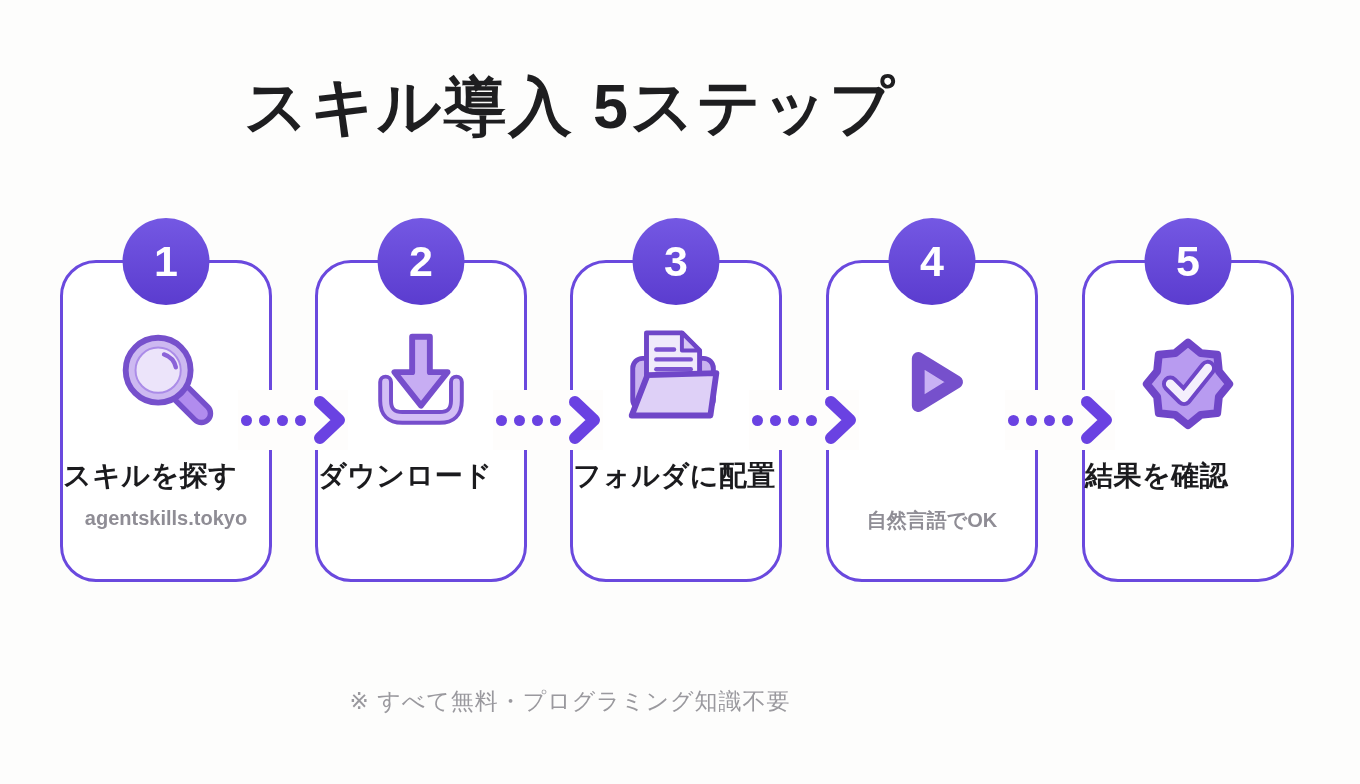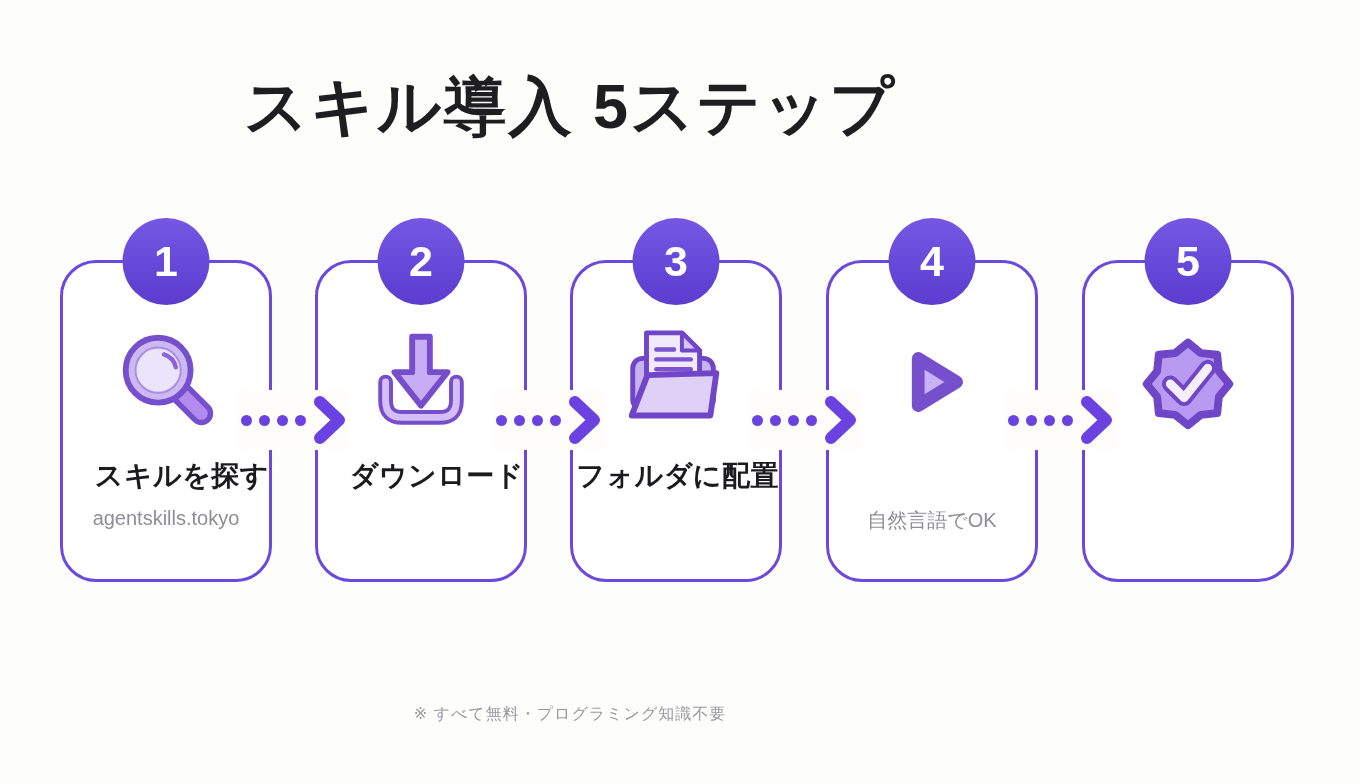--- a/index.html
+++ b/index.html
@@ -43,50 +43,50 @@
 
   .card-icon{
     position:absolute;top:60px;left:50%;transform:translateX(-50%);
     width:118px;height:118px;
     display:flex;align-items:center;justify-content:center;
   }
   .card-icon svg{width:118px;height:118px;}
 
   .card-title{
     position:absolute;top:194px;left:0;width:100%;
-    text-align:right;
+    text-align:left;
     font-size:28px;font-weight:800;color:#1b1b1e;
     letter-spacing:0.5px;
   }
   .card-sub{
     position:absolute;top:244px;left:0;width:100%;
     text-align:center;
-    font-size:20px;font-weight:400;color:#8f8d95;
+    font-size:20px;font-weight:700;color:#8f8d95;
   }
 
   .arrow{
     position:absolute;top:390px;width:110px;height:60px;
     background:#fefdfc;
     display:flex;align-items:center;justify-content:center;
     gap:0;z-index:2;
   }
   .arrow.a1{left:238px;}
   .arrow.a2{left:493px;}
   .arrow.a3{left:749px;}
   .arrow.a4{left:1005px;}
   .arrow .dot{
     width:11px;height:11px;border-radius:50%;
     background:#6a42e2;margin-right:7px;flex:0 0 auto;
   }
   .arrow svg{flex:0 0 auto;margin-left:1px;}
 
   .footer-note{
-    position:absolute;top:704px;left:0;width:100%;
+    position:absolute;top:686px;left:0;width:100%;
     text-align:center;
-    font-size:16px;color:#9a999e;letter-spacing:1px;
+    font-size:23px;color:#9a999e;letter-spacing:1px;
   }
 </style>
 </head>
 <body>
 
 <div class="canvas">
 
   <h1 class="page-title">スキル導入 5ステップ</h1>
 
   <div class="card c1">
@@ -144,20 +144,21 @@
 
   <div class="card c5">
     <div class="num-badge">5</div>
     <div class="card-icon">
       <svg viewBox="0 0 120 120" aria-hidden="true">
         <polygon points="102,62 91.4,75 89.7,91.7 73,93.4 60,104 47,93.4 30.3,91.7 28.6,75 18,62 28.6,49 30.3,32.3 47,30.6 60,20 73,30.6 89.7,32.3 91.4,49" fill="#b89bf0" stroke="#6f46c8" stroke-width="8" stroke-linejoin="round"></polygon>
         <path d="M42,62 L56,76 L80,46" fill="none" stroke="#6f46c8" stroke-width="17" stroke-linecap="round" stroke-linejoin="round"></path>
         <path d="M42,62 L56,76 L80,46" fill="none" stroke="#f4effc" stroke-width="9" stroke-linecap="round" stroke-linejoin="round"></path>
       </svg>
     </div>
+    <div class="card-title">結果を確認</div>
   </div>
 
   <div class="arrow a1">
     <span class="dot"></span>
       <span class="dot"></span>
       <span class="dot"></span>
       <span class="dot"></span>
     <svg width="32" height="48" viewBox="0 0 32 48">
         <polyline points="6,6 25,24 6,42" fill="none" stroke="#6a42e2" stroke-width="12" stroke-linecap="round" stroke-linejoin="round"></polyline>
       </svg>

